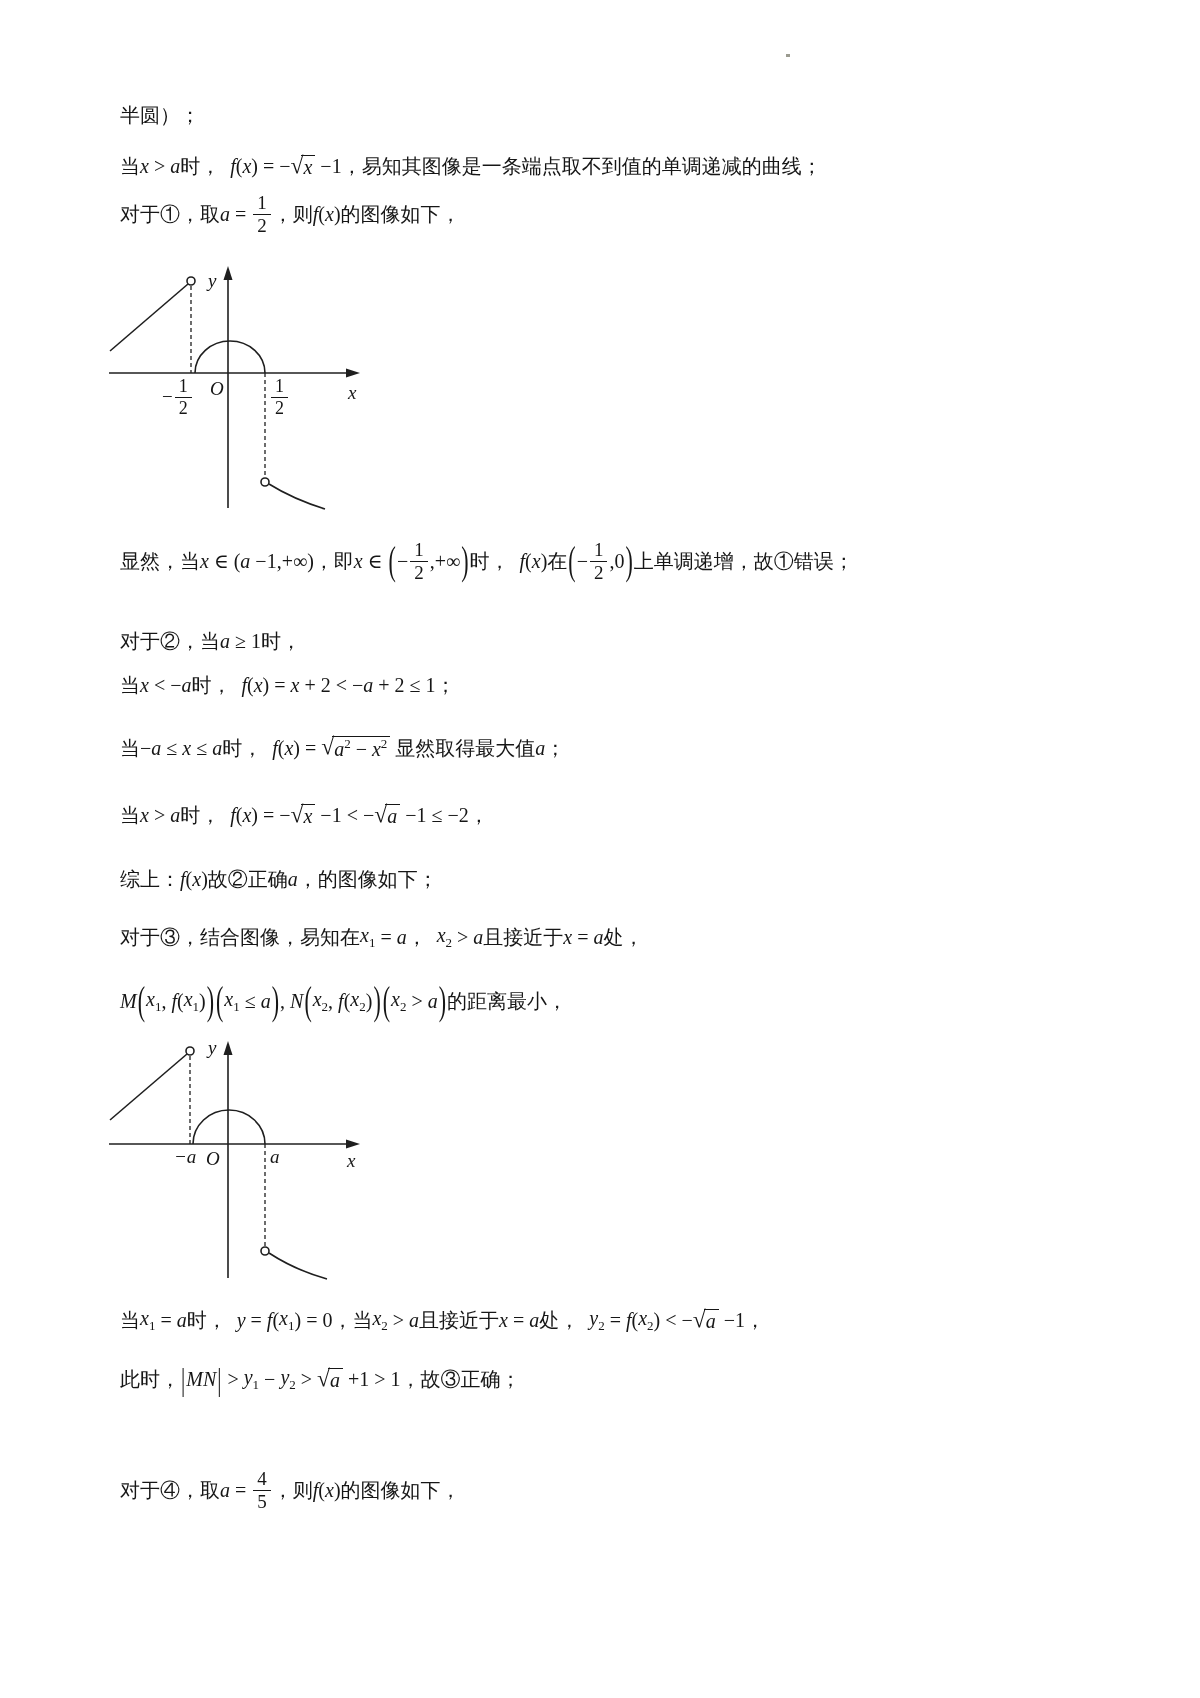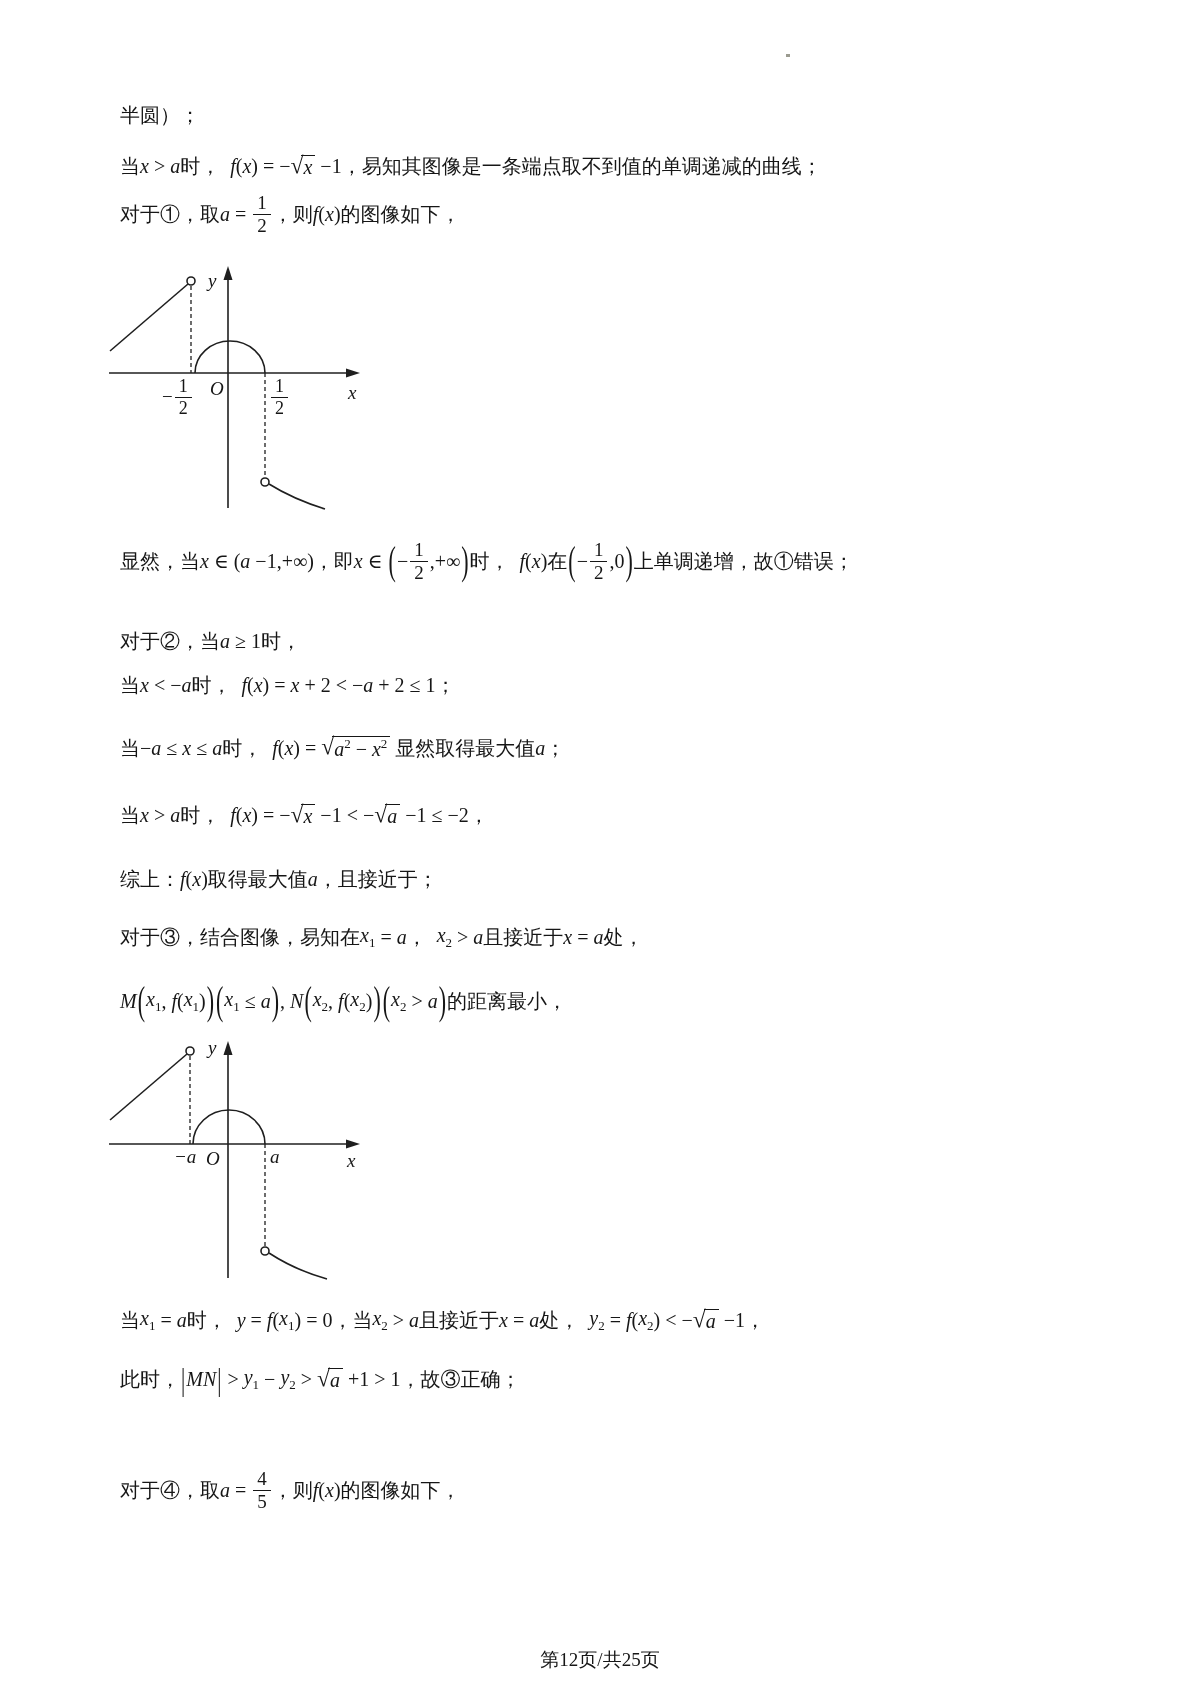--- a/index.html
+++ b/index.html
@@ -66,21 +66,21 @@
     <span class="fig-label" style="left:179px;top:117px">
       <span class="frac sm"><span class="num">1</span><span class="den">2</span></span>
     </span>
   </div>
 
   <div id="p5" class="para" style="top:528px;height:66px"><span class="rm">显然，当</span><span class="it">x</span><span class="rm"> ∈ (</span><span class="it">a</span><span class="rm"> −1,+∞)，即</span><span class="it">x</span><span class="rm"> ∈ </span><span class="big paren">(</span><span class="rm">−</span><span class="frac"><span class="num">1</span><span class="den">2</span></span><span class="rm">,+∞</span><span class="big paren">)</span><span class="rm">时，  </span><span class="it">f</span><span class="rm">(</span><span class="it">x</span><span class="rm">)在</span><span class="big paren">(</span><span class="rm">−</span><span class="frac"><span class="num">1</span><span class="den">2</span></span><span class="rm">,0</span><span class="big paren">)</span><span class="rm">上单调递增，故①错误；</span></div>
   <div id="p6" class="para" style="top:627px;height:28px"><span class="rm">对于②，当</span><span class="it">a</span><span class="rm"> ≥ 1时，</span></div>
   <div id="p7" class="para" style="top:663px;height:44px"><span class="rm">当</span><span class="it">x</span><span class="rm"> &lt; −</span><span class="it">a</span><span class="rm">时，  </span><span class="it">f</span><span class="rm">(</span><span class="it">x</span><span class="rm">) = </span><span class="it">x</span><span class="rm"> + 2 &lt; −</span><span class="it">a</span><span class="rm"> + 2 ≤ 1；</span></div>
   <div id="p8" class="para" style="top:723px;height:50px"><span class="rm">当−</span><span class="it">a</span><span class="rm"> ≤ </span><span class="it">x</span><span class="rm"> ≤ </span><span class="it">a</span><span class="rm">时，  </span><span class="it">f</span><span class="rm">(</span><span class="it">x</span><span class="rm">) = </span><span class="sqrt"><span class="rsign">√</span><span class="rbody"><span class="it">a</span><sup class="sp">2</sup><span class="rm"> − </span><span class="it">x</span><sup class="sp">2</sup></span></span><span class="rm"> 显然取得最大值</span><span class="it">a</span><span class="rm">；</span></div>
   <div id="p9" class="para" style="top:793px;height:44px"><span class="rm">当</span><span class="it">x</span><span class="rm"> &gt; </span><span class="it">a</span><span class="rm">时，  </span><span class="it">f</span><span class="rm">(</span><span class="it">x</span><span class="rm">) = −</span><span class="sqrt"><span class="rsign">√</span><span class="rbody"><span class="it">x</span></span></span><span class="rm"> −1 &lt; −</span><span class="sqrt"><span class="rsign">√</span><span class="rbody"><span class="it">a</span></span></span><span class="rm"> −1 ≤ −2，</span></div>
-  <div id="p10" class="para" style="top:857px;height:44px"><span class="rm">综上：</span><span class="it">f</span><span class="rm">(</span><span class="it">x</span><span class="rm">)取得最大值</span><span class="it">a</span><span class="rm">，且接近于；</span></div>
+  <div id="p10" class="para" style="top:857px;height:44px"><span class="rm">综上：</span><span class="it">f</span><span class="rm">(</span><span class="it">x</span><span class="rm">)故②正确</span><span class="it">a</span><span class="rm">，的图像如下；</span></div>
   <div id="p11" class="para" style="top:917px;height:40px"><span class="rm">对于③，结合图像，易知在</span><span class="it">x<sub class="sb">1</sub></span><span class="rm"> = </span><span class="it">a</span><span class="rm">，  </span><span class="it">x<sub class="sb">2</sub></span><span class="rm"> &gt; </span><span class="it">a</span><span class="rm">且接近于</span><span class="it">x</span><span class="rm"> = </span><span class="it">a</span><span class="rm">处，</span></div>
   <div id="p12" class="para" style="top:978px;height:46px"><span class="it">M</span><span class="big paren">(</span><span class="it">x<sub class="sb">1</sub></span><span class="rm">, </span><span class="it">f</span><span class="rm">(</span><span class="it">x<sub class="sb">1</sub></span><span class="rm">)</span><span class="big paren">)</span><span class="big paren">(</span><span class="it">x<sub class="sb">1</sub></span><span class="rm"> ≤ </span><span class="it">a</span><span class="big paren">)</span><span class="rm">, </span><span class="it">N</span><span class="big paren">(</span><span class="it">x<sub class="sb">2</sub></span><span class="rm">, </span><span class="it">f</span><span class="rm">(</span><span class="it">x<sub class="sb">2</sub></span><span class="rm">)</span><span class="big paren">)</span><span class="big paren">(</span><span class="it">x<sub class="sb">2</sub></span><span class="rm"> &gt; </span><span class="it">a</span><span class="big paren">)</span><span class="rm">的距离最小，</span></div>
 
   <div class="fig" style="left:90px;top:1035px;height:250px">
     <svg width="280" height="250" viewBox="0 0 280 250">
       <g stroke="#1f1f1f" stroke-width="1.6" fill="none">
         <line x1="19" y1="109" x2="262" y2="109"></line>
         <line x1="138" y1="243" x2="138" y2="18"></line>
         <line x1="20" y1="85" x2="97" y2="19"></line>
         <line x1="100" y1="21" x2="100" y2="109" stroke-width="1.3" stroke-dasharray="4 3"></line>
@@ -99,14 +99,13 @@
     <span class="fig-label it" style="left:257px;top:115px">x</span>
     <span class="fig-label it" style="left:116px;top:113px">O</span>
     <span class="fig-label it" style="left:84px;top:111px">−a</span>
     <span class="fig-label it" style="left:180px;top:111px">a</span>
   </div>
 
   <div id="p13" class="para" style="top:1298px;height:44px"><span class="rm">当</span><span class="it">x<sub class="sb">1</sub></span><span class="rm"> = </span><span class="it">a</span><span class="rm">时，  </span><span class="it">y</span><span class="rm"> = </span><span class="it">f</span><span class="rm">(</span><span class="it">x<sub class="sb">1</sub></span><span class="rm">) = 0，当</span><span class="it">x<sub class="sb">2</sub></span><span class="rm"> &gt; </span><span class="it">a</span><span class="rm">且接近于</span><span class="it">x</span><span class="rm"> = </span><span class="it">a</span><span class="rm">处，  </span><span class="it">y<sub class="sb">2</sub></span><span class="rm"> = </span><span class="it">f</span><span class="rm">(</span><span class="it">x<sub class="sb">2</sub></span><span class="rm">) &lt; −</span><span class="sqrt"><span class="rsign">√</span><span class="rbody"><span class="it">a</span></span></span><span class="rm"> −1，</span></div>
   <div id="p14" class="para" style="top:1356px;height:46px"><span class="rm">此时，</span><span class="big bar">|</span><span class="it">MN</span><span class="big bar">|</span><span class="rm"> &gt; </span><span class="it">y<sub class="sb">1</sub></span><span class="rm"> − </span><span class="it">y<sub class="sb">2</sub></span><span class="rm"> &gt; </span><span class="sqrt"><span class="rsign">√</span><span class="rbody"><span class="it">a</span></span></span><span class="rm"> +1 &gt; 1，故③正确；</span></div>
   <div id="p15" class="para" style="top:1460px;height:60px"><span class="rm">对于④，取</span><span class="it">a</span><span class="rm"> = </span><span class="frac"><span class="num">4</span><span class="den">5</span></span><span class="rm">，则</span><span class="it">f</span><span class="rm">(</span><span class="it">x</span><span class="rm">)的图像如下，</span></div>
 
-  <div class="footer">第12页/共25页</div>
 </div>
 
 </body></html>

